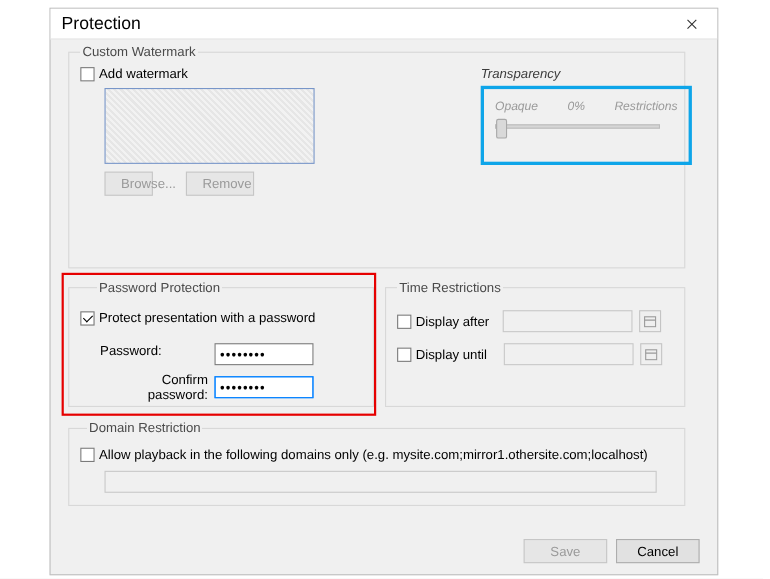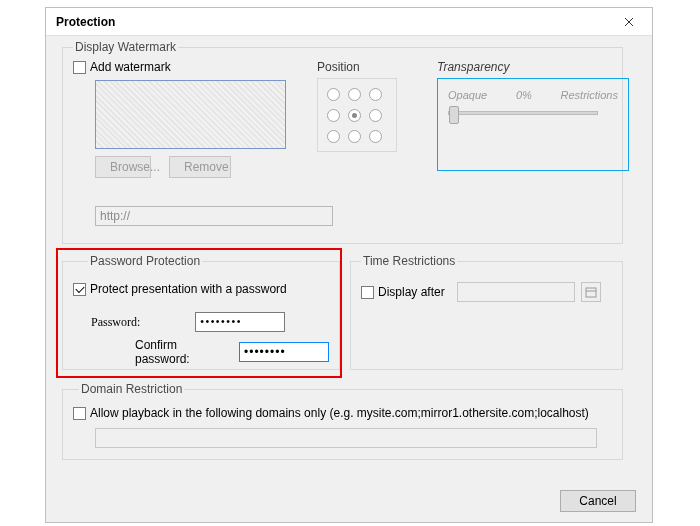--- a/index.html
+++ b/index.html
@@ -21,21 +21,21 @@
   }
   .titlebar {
     height:28px;
     background:#fff;
     border-bottom:1px solid #e0e0e0;
     display:flex;
     align-items:center;
     justify-content:space-between;
     padding:0 8px 0 10px;
   }
-  .titlebar .title { font-size:12px;font-weight:bold; }
+  .titlebar .title { font-size:16px; }
   .close-x {
     width:30px; height:22px;
     display:flex; align-items:center; justify-content:center;
     cursor:pointer;
   }
   .close-x svg { width:10px; height:10px; }
   .body {
     position:absolute;
     left:0; top:28px; right:0; bottom:0;
     padding:10px 14px 10px 14px;
@@ -212,80 +212,63 @@
     <div class="close-x">
       <svg viewBox="0 0 10 10">
           <path d="M1 1 L9 9 M9 1 L1 9" stroke="#333" stroke-width="1"></path>
         </svg>
     </div>
   </div>
 
   <div class="body">
 
     <fieldset class="fs" style="left:14px; top:4px; width:561px; height:204px;">
-      <legend>Display Watermark</legend>
+      <legend>Custom Watermark</legend>
 
       <label class="cbx" style="position:absolute; left:10px; top:6px;">
         <input type="checkbox" style="">
         <span>Add watermark</span>
       </label>
 
       <div class="wm-preview" style="position:absolute; left:32px; top:26px;"></div>
 
-      <button class="btn disabled" style="position:absolute; left:32px; top:102px; width:56px;">Browse...</button>
+      <button class="btn disabled" style="position:absolute; left:32px; top:102px; width:44px;">Browse...</button>
       <button class="btn disabled" style="position:absolute; left:106px; top:102px; width:62px;">Remove</button>
 
-      <div style="position:absolute; left:254px; top:6px; width:80px;">
-        <div class="group-label">Position</div>
-        <div style="border:1px solid #d8d8d8; padding:6px; width:80px;">
-          <div class="radio-grid">
-            <div class="r"></div>
-              <div class="r"></div>
-              <div class="r"></div>
-            <div class="r"></div>
-              <div class="r sel"></div>
-              <div class="r"></div>
-            <div class="r"></div>
-              <div class="r"></div>
-              <div class="r"></div>
-          </div>
-        </div>
-      </div>
 
       <div style="position:absolute; left:374px; top:6px; width:192px;font-style:italic;">
         <div class="group-label">Transparency</div>
-        <div style="border:1px solid #0ea5e9; height:93px; padding:10px 10px 6px 10px;">
+        <div style="border:3px solid #0ea5e9; height:72px; padding:10px 10px 6px 10px;">
           <div style="display:flex; justify-content:space-between; font-size:11px;" class="disabled-label">
             <span>Opaque</span>
             <span>0%</span>
             <span>Restrictions</span>
           </div>
           <div class="slider" style="margin-top:10px;">
             <div class="thumb"></div>
           </div>
         </div>
       </div>
 
-      <input class="txt readonly" style="position: absolute; left: 32px; top: 152px; width: 238px;" readonly="" value="http://">
     </fieldset>
 
     <fieldset class="fs" style="left:14px; top:218px; width:278px; height:116px;padding-left:25px;">
       <legend>Password Protection</legend>
 
       <label class="cbx" style="position:absolute; left:10px; top:14px;">
         <input type="checkbox" checked="" style="">
         <span>Protect presentation with a password</span>
       </label>
 
-      <div style="position:absolute; left:28px; top:44px; display:flex; align-items:center; gap:6px;font-family:Liberation Serif, serif;">
+      <div style="position:absolute; left:28px; top:44px; display:flex; align-items:flex-start; gap:6px;">
         <span class="lbl" style="width:98px; text-align:left;">Password:</span>
         <input class="pw-input" type="text" value="••••••••" style="">
       </div>
       <div style="position:absolute; left:28px; top:70px; display:flex; align-items:center; gap:6px;">
-        <span class="lbl" style="width:98px; text-align:left;margin-left:44px;">Confirm password:</span>
+        <span class="lbl" style="width:98px; text-align:right;">Confirm password:</span>
         <input class="pw-input focus" type="text" value="••••••••" style="">
       </div>
     </fieldset>
 
     <div class="red-hi" style="left:10px; top:212px; width:286px; height:130px;"></div>
 
     <fieldset class="fs" style="left:302px; top:218px; width:273px; height:116px;">
       <legend>Time Restrictions</legend>
 
       <div style="position:absolute; left:10px; top:14px; display:flex; align-items:center; gap:6px;">
@@ -294,30 +277,44 @@
           <span>Display after</span>
         </label>
         <input class="txt disabled" style="width: 118px; margin-left: 6px;" readonly="">
         <span class="cal-icn">
           <svg width="12" height="12" viewBox="0 0 12 12">
               <rect x="1" y="2" width="10" height="9" fill="none" stroke="#9a9a9a"></rect>
               <line x1="1" y1="5" x2="11" y2="5" stroke="#9a9a9a"></line>
             </svg>
         </span>
       </div>
+      <div style="position:absolute; left:10px; top:44px; display:flex; align-items:center; gap:6px;">
+        <label class="cbx">
+          <input type="checkbox" style="">
+          <span>Display until</span>
+        </label>
+        <input class="txt disabled" style="width: 118px; margin-left: 9px;" readonly="">
+        <span class="cal-icn">
+          <svg width="12" height="12" viewBox="0 0 12 12">
+              <rect x="1" y="2" width="10" height="9" fill="none" stroke="#9a9a9a"></rect>
+              <line x1="1" y1="5" x2="11" y2="5" stroke="#9a9a9a"></line>
+            </svg>
+        </span>
+      </div>
     </fieldset>
 
     <fieldset class="fs" style="left:14px; top:346px; width:561px; height:78px;padding-left:16px;">
       <legend>Domain Restriction</legend>
 
       <label class="cbx" style="position:absolute; left:10px; top:10px;">
         <input type="checkbox" style="">
         <span>Allow playback in the following domains only (e.g. mysite.com;mirror1.othersite.com;localhost)</span>
       </label>
       <input class="txt disabled" style="position: absolute; left: 32px; top: 32px; width: 502px;" readonly="" value="">
     </fieldset>
 
     <div class="footer-btns">
+      <button class="btn disabled">Save</button>
       <button class="btn">Cancel</button>
     </div>
 
   </div>
 </div>
 
 </body></html>

